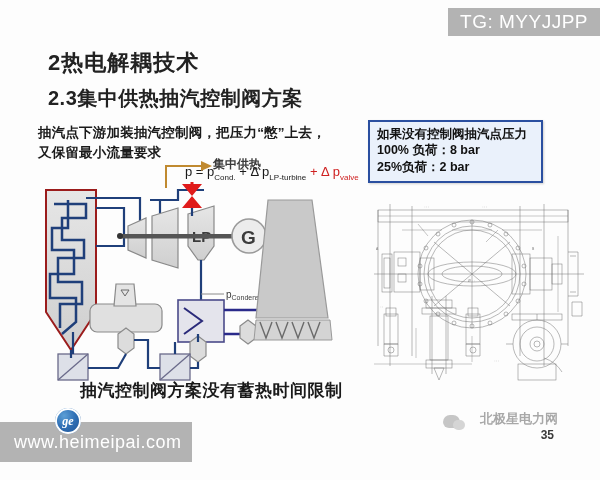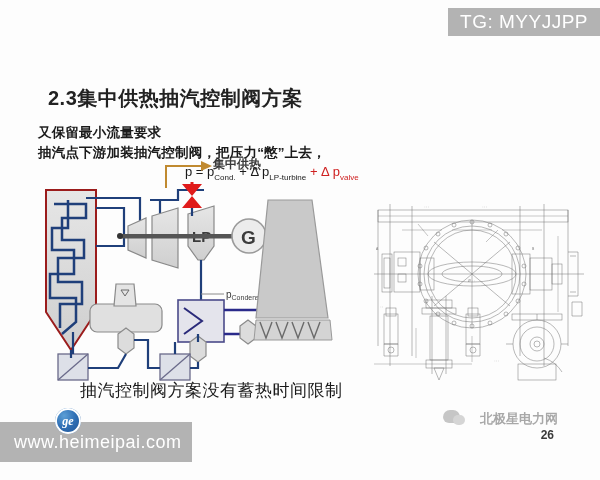--- a/index.html
+++ b/index.html
@@ -63,38 +63,38 @@
     position:absolute;left:185px;top:164px;
     font-size:13px;color:#1a1a1a;white-space:nowrap;
     font-family:"Liberation Sans",sans-serif;
   }
   #formula .red{color:#cf2020;}
   #formula sub{font-size:8px;}
 
   
   #caption{
     position:absolute;left:80px;top:379px;
-    font-size:17px;font-weight:normal;color:#1a1a1a;letter-spacing:.5px;
+    font-size:17px;font-weight:bold;color:#1a1a1a;letter-spacing:.5px;
   }
 
   
   #ge{
     position:absolute;left:55px;top:408px;width:26px;height:26px;
     border-radius:50%;
     background:radial-gradient(circle at 35% 30%,#5c9fd6 0%,#2f6fb5 45%,#1d4f8f 100%);
     color:#fff;font-style:italic;font-weight:bold;font-size:12px;
     display:flex;align-items:center;justify-content:center;
     font-family:"Liberation Serif",serif;
     box-shadow:inset 0 0 0 2px #ffffff;
   }
 
   
   #brand{
     position:absolute;right:42px;top:410px;
-    display:flex;align-items:flex-start;gap:20px;
+    display:flex;align-items:flex-end;gap:20px;
     color:#9a9a9a;font-size:13px;font-weight:bold;
     opacity:.85;
   }
   #brand .wechat{
     width:17px;height:13px;border-radius:7px 7px 6px 6px;
     background:#bdbdbd;position:relative;display:inline-block;
   }
   #brand .wechat:after{
     content:"";position:absolute;right:-5px;bottom:-2px;
     width:12px;height:10px;border-radius:6px;background:#cfcfcf;
@@ -110,27 +110,33 @@
   .lbl{font-family:"Liberation Sans",sans-serif;}
 </style>
 </head>
 <body>
 
 <div id="slide">
 
   <div class="wm" id="wm-top">TG: MYYJJPP</div>
   <div class="wm" id="wm-bottom">www.heimeipai.com</div>
 
+  <div id="title1">2热电解耦技术</div>
   <div id="title2">2.3集中供热抽汽控制阀方案</div>
 
   <div id="lead">
+    <div>抽汽点下游加装抽汽控制阀，把压力“憋”上去，</div>
     <div>又保留最小流量要求</div>
-    <div>抽汽点下游加装抽汽控制阀，把压力“憋”上去，</div>
   </div>
 
+  <div id="callout">
+    <div class="c-h">如果没有控制阀抽汽点压力</div>
+    <div class="c-l">100% 负荷：8 bar</div>
+    <div class="c-l">25%负荷：2 bar</div>
+  </div>
 
   <div id="heatlabel">集中供热</div>
   <div id="formula">
     <span>p</span>
     <span>=</span>
     <span><span>p</span><sub>Cond.</sub></span>
     <span>+</span>
     <span>Δ</span>
     <span><span>p</span><sub>LP-turbine</sub></span>
     <span class="red">+</span>
@@ -330,15 +336,15 @@
   </svg>
 
   <div id="caption">抽汽控制阀方案没有蓄热时间限制</div>
 
   <div id="ge">ge</div>
 
   <div id="brand">
     <span class="wechat"></span>
     <span>北极星电力网</span>
   </div>
-  <div id="pageno">26</div>
+  <div id="pageno">35</div>
 
 </div>
 
 </body></html>

